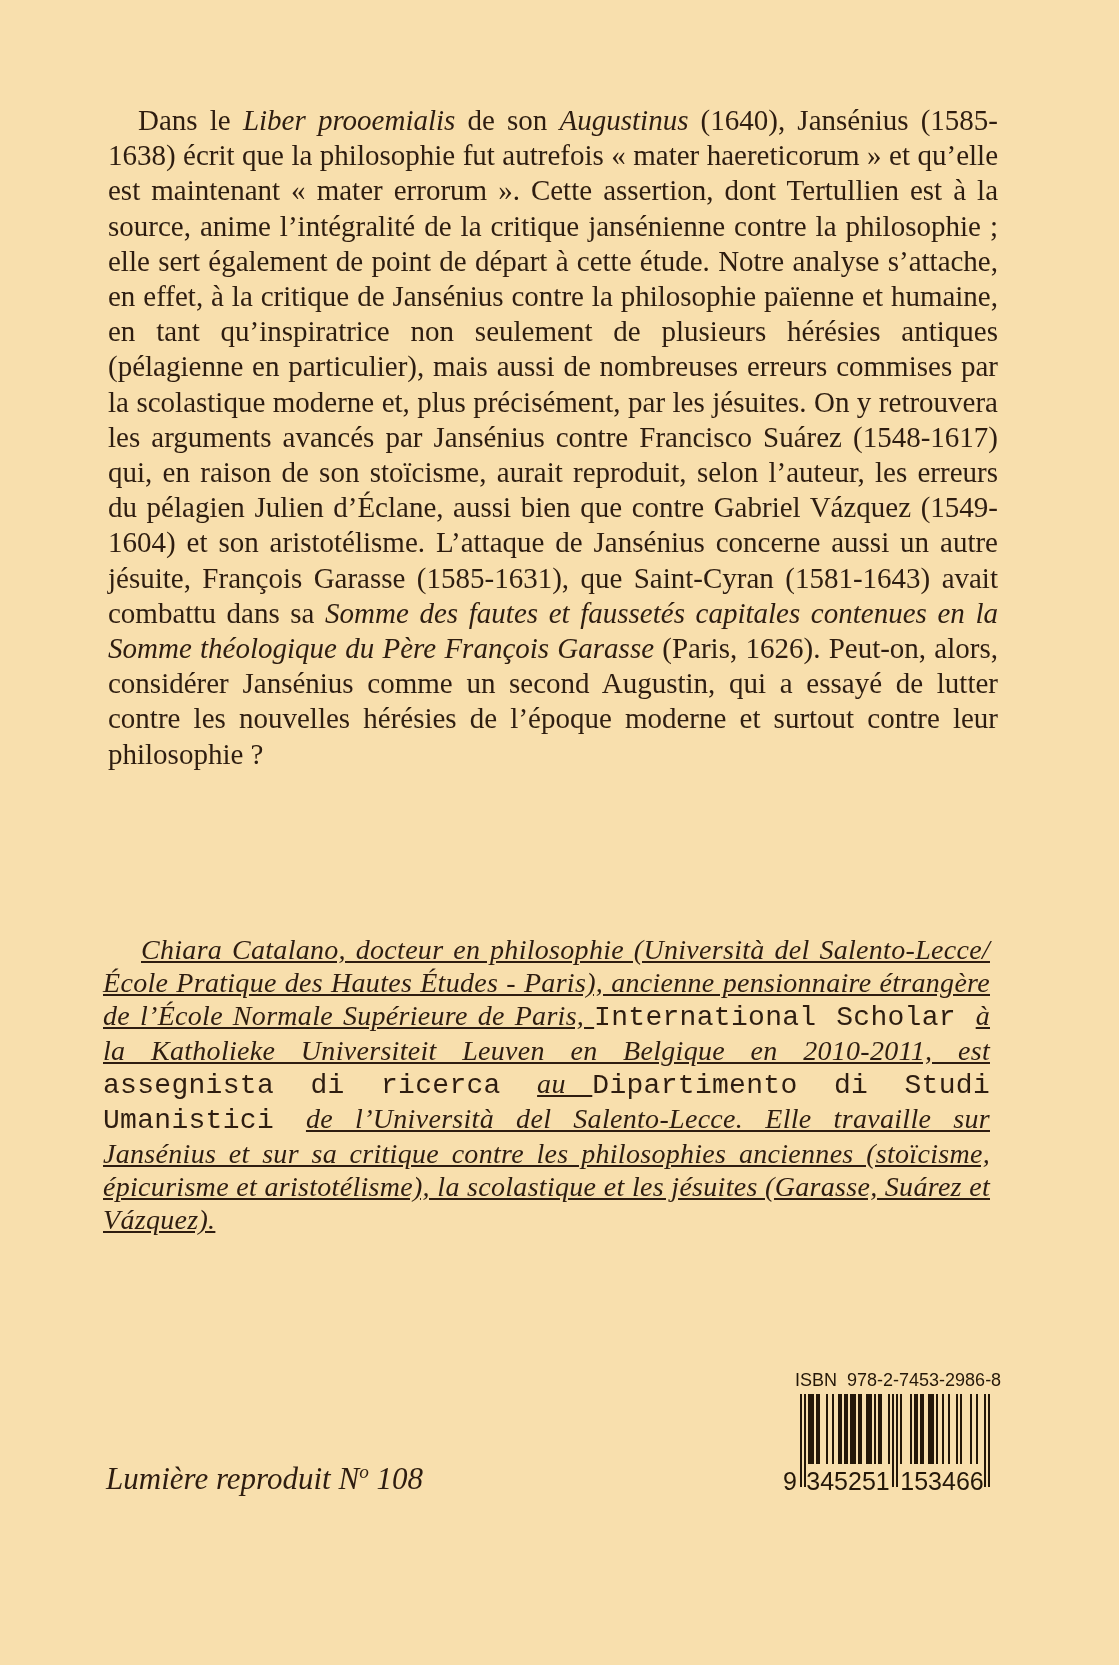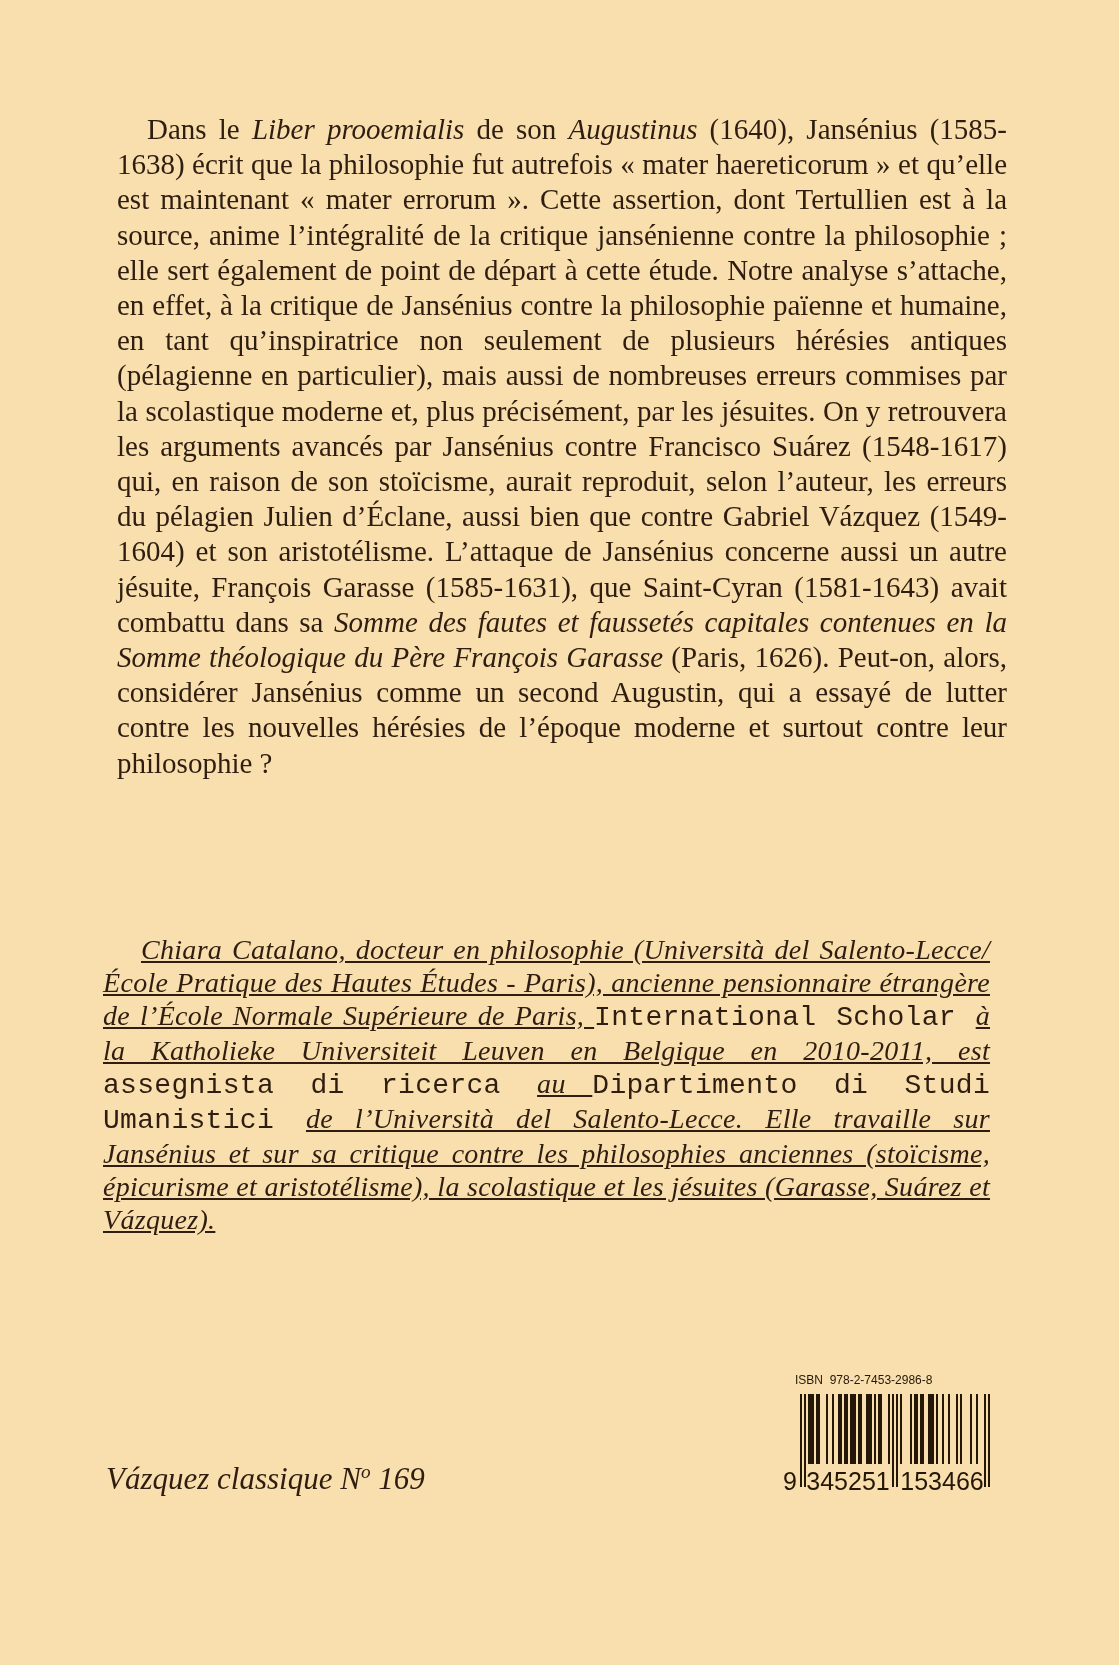--- a/index.html
+++ b/index.html
@@ -2,21 +2,21 @@
 <html lang="fr"><head>
 <meta charset="utf-8">
 <style>
   html,body{margin:0;padding:0;}
   body{
     width:1119px;height:1665px;position:relative;overflow:hidden;
     background:#f8dfad;color:#2e1d10;
     font-family:"Liberation Serif", serif;
   }
   .synopsis{
-    position:absolute;left:100px;top:95px;width:890px;margin:17px;
+    position:absolute;left:100px;top:95px;width:890px;margin:8px;
     font-size:29px;line-height:35.2px;text-align:justify;text-indent:30px;
   }
   .synopsis .it{font-style:italic;}
   .synopsis .rm{font-style:normal;}
   .bio{
     position:absolute;left:103px;top:933px;width:887px;margin:0;
     font-size:28px;line-height:33px;text-align:justify;text-indent:38px;
     font-style:italic;letter-spacing:0.3px;
   }
   .bio .it{font-style:italic;text-decoration:underline;}
@@ -24,21 +24,21 @@
   .series{
     position:absolute;left:106px;top:1461px;
     font-size:31px;font-style:italic;white-space:pre;
   }
   .series .sup{font-size:0.62em;vertical-align:super;line-height:0;}
   .isbn-block{
     position:absolute;left:774px;top:1371px;width:230px;height:126px;
     font-family:"Liberation Sans", sans-serif;color:#241708;
   }
   .isbn-label{
-    white-space:pre;font-size:12px;line-height:18px;margin:0 4px 0 21px;
+    white-space:pre;font-size:18px;line-height:18px;margin:0 4px 0 21px;
   }
   .barcode{
     position:relative;margin:5px 0 0 26px;width:190px;height:93px;
   }
   .barcode .bar{
     position:absolute;top:0;width:2px;height:70px;background:#241708;
   }
   .barcode .bar.tall{height:93px;}
   .barcode-digits{
     position:absolute;left:0;top:96px;width:230px;height:30px;font-size:25px;
@@ -103,13 +103,13 @@
       <div class="bar tall" style="left: 184px;"></div>
       <div class="bar tall" style="left: 188px;"></div>
     </div>
   <div class="barcode-digits">
     <span class="bd-lead">9</span>
     <span class="bd-left">345251</span>
     <span class="bd-right">153466</span>
   </div>
 </div>
 
-<div class="series"><span>Vázquez classique N</span><span class="sup">o</span><span> 169</span></div>
+<div class="series"><span>Lumière reproduit N</span><span class="sup">o</span><span> 108</span></div>
 
 </body></html>

